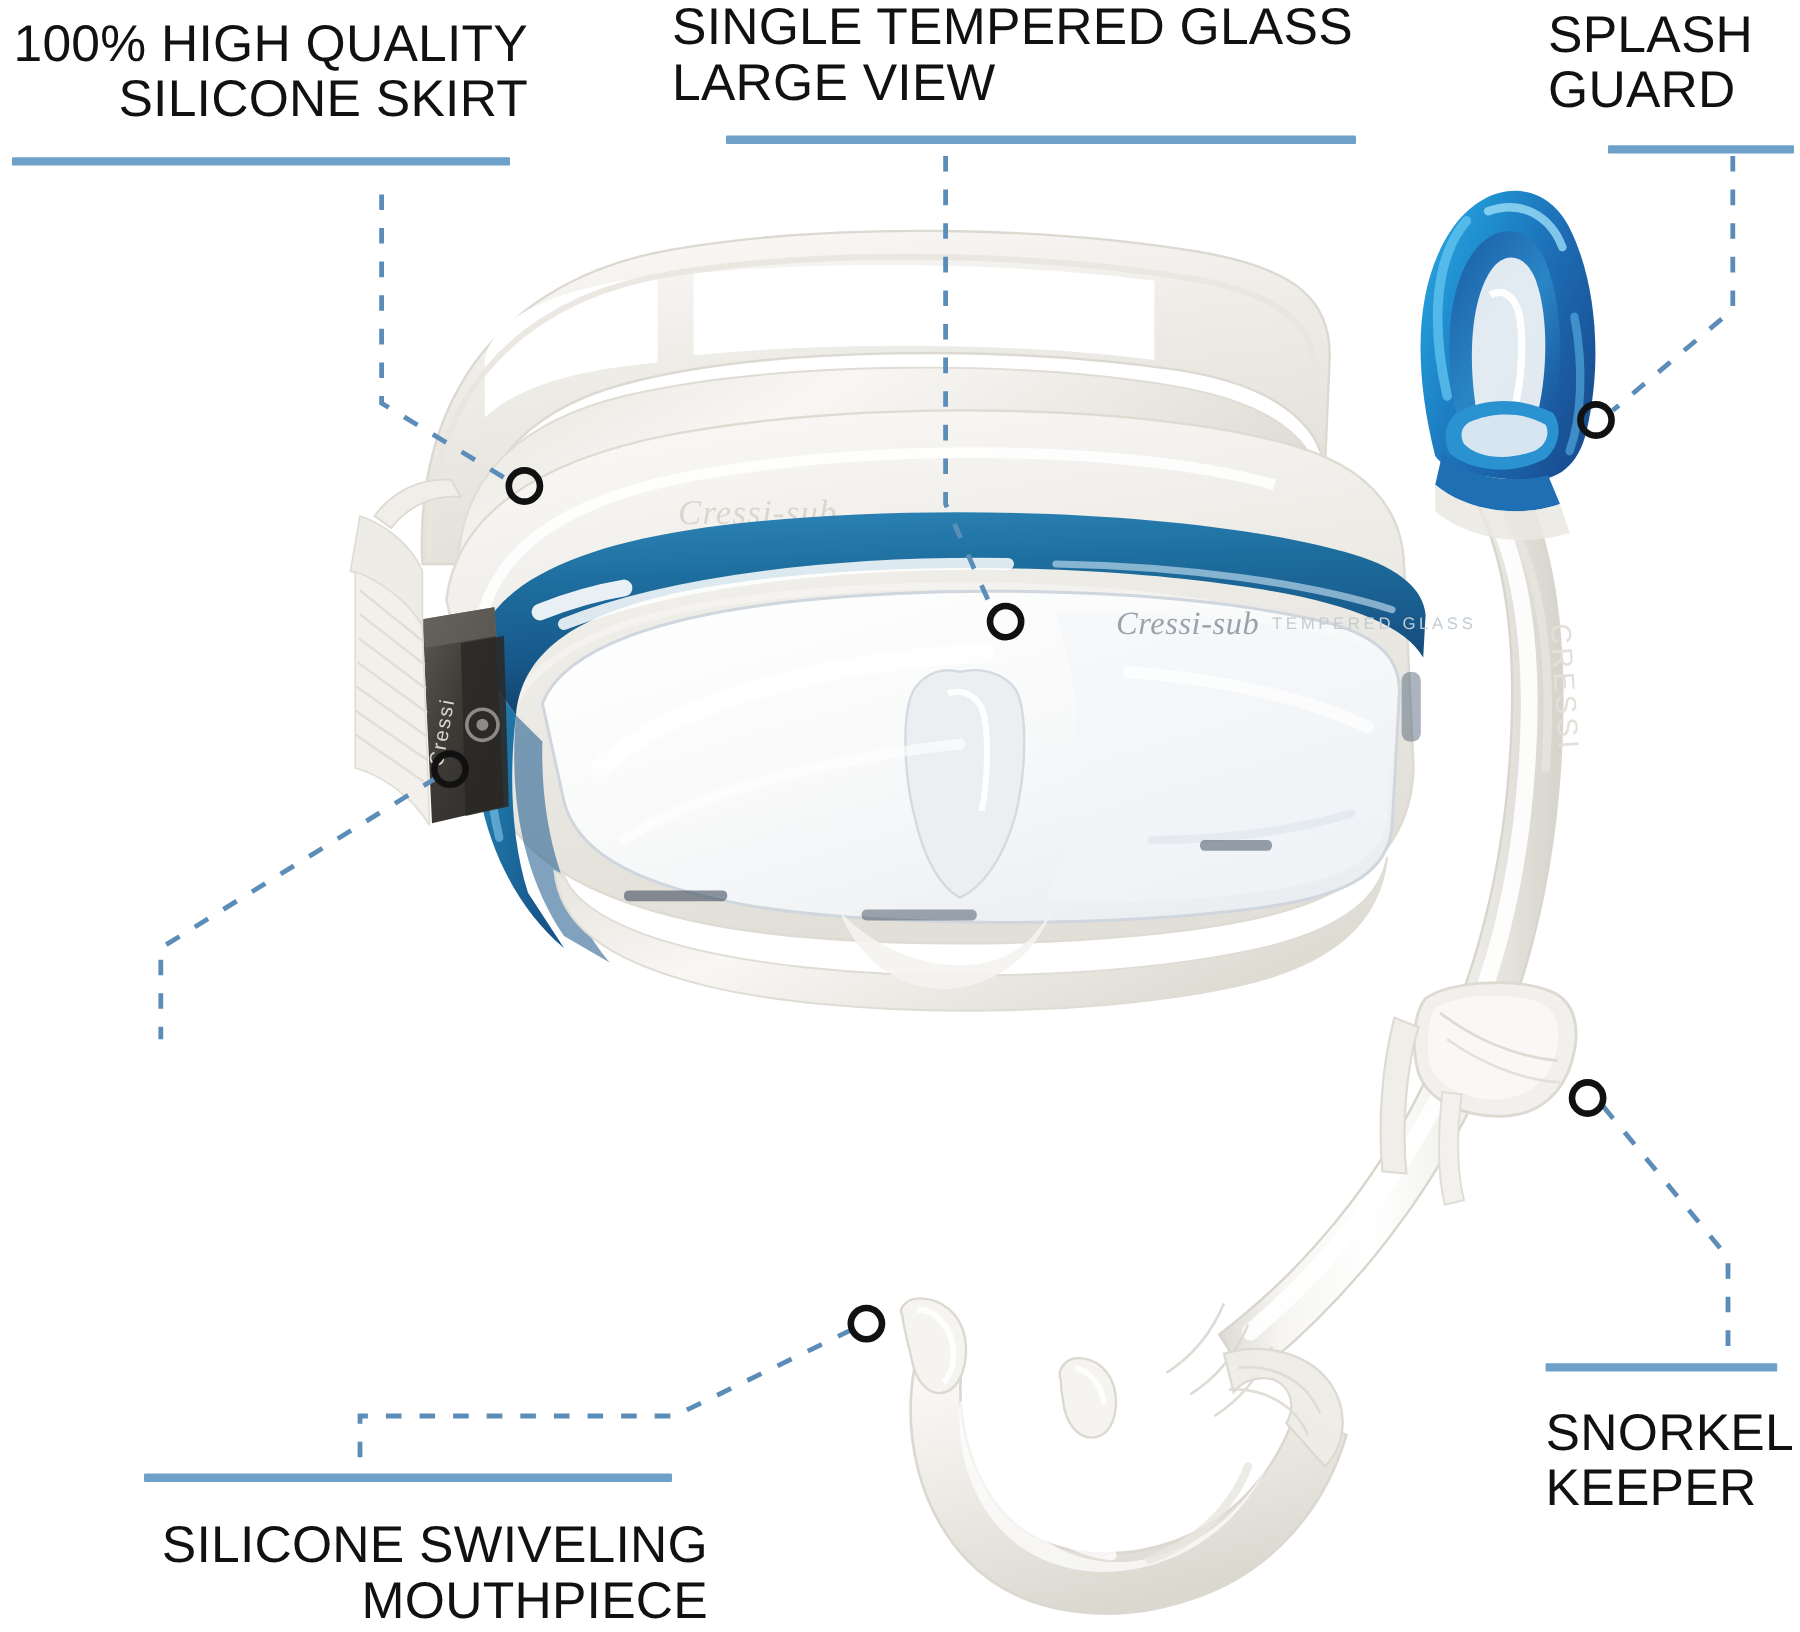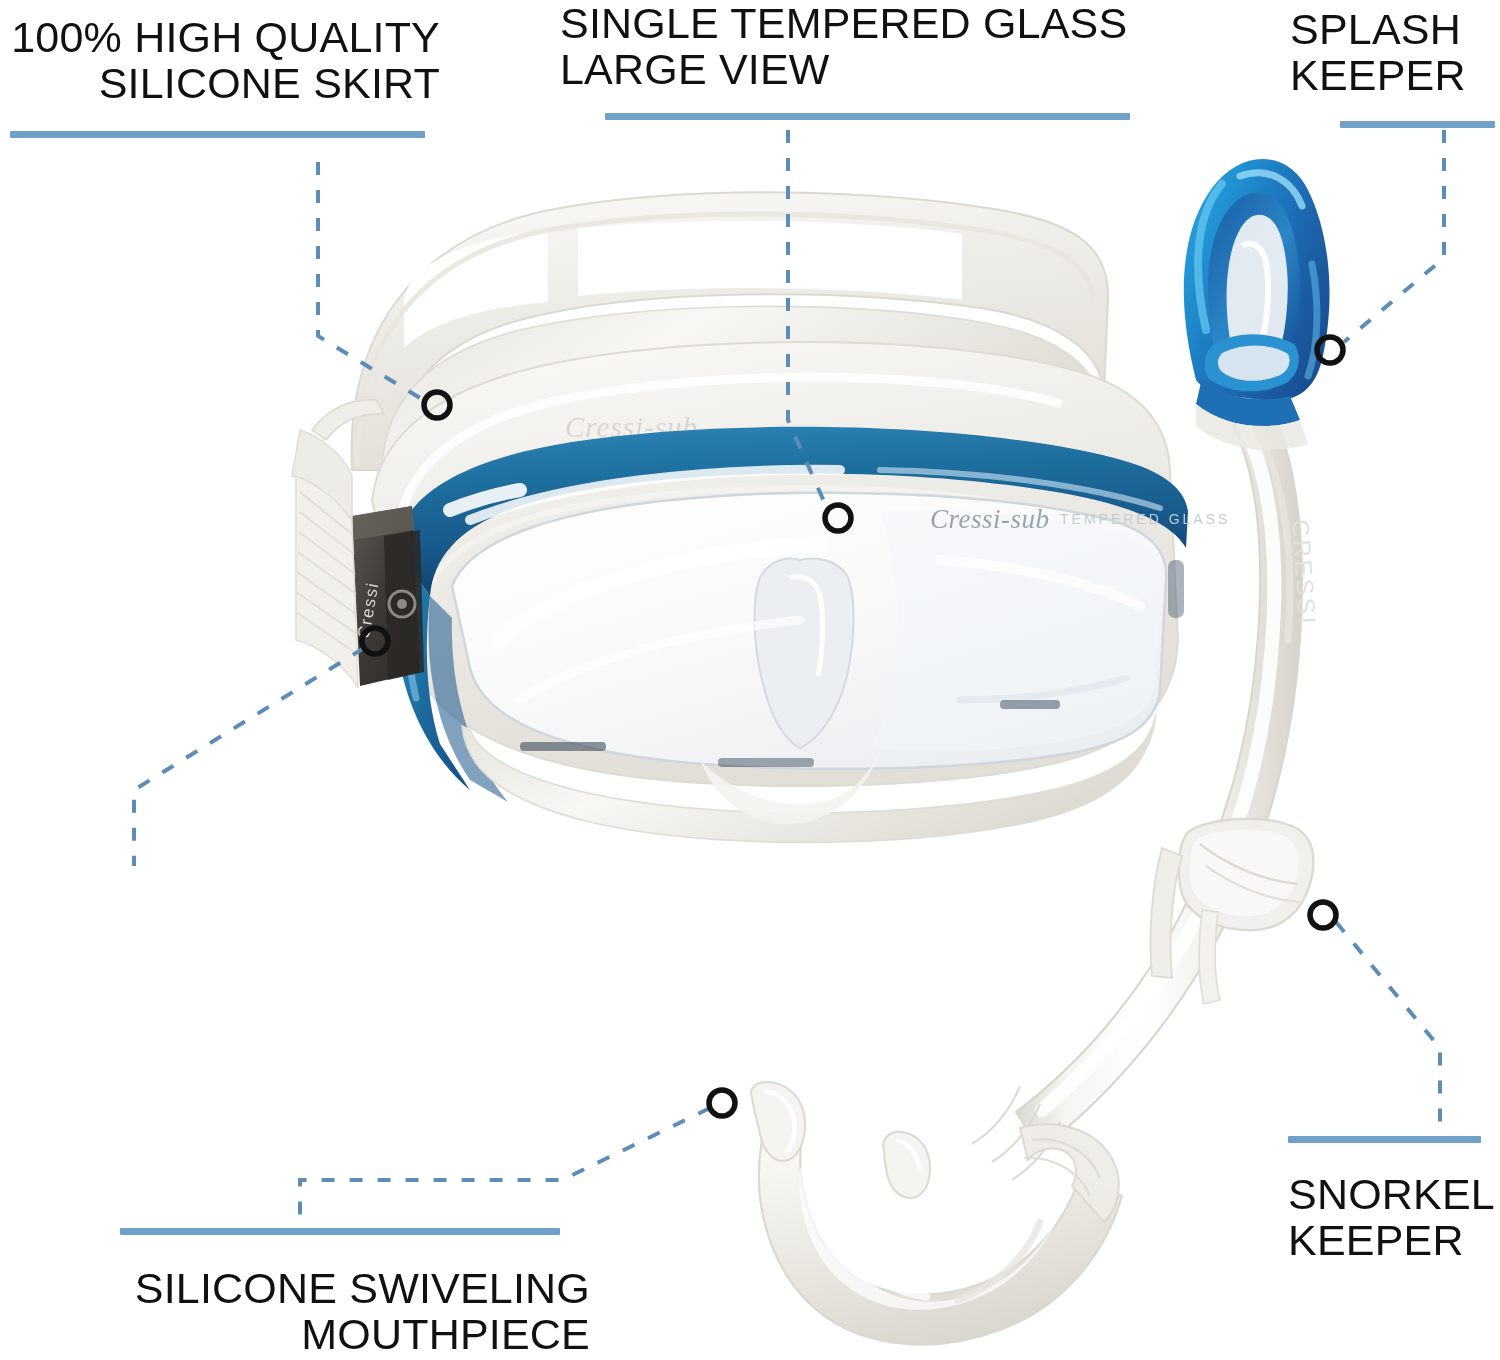--- a/index.html
+++ b/index.html
@@ -355,21 +355,21 @@
   </div>
 
   <div class="callout al-right" id="c-glass">
     <div class="txt">SINGLE TEMPERED GLASS
 LARGE VIEW</div>
     <div class="rule"></div>
   </div>
 
   <div class="callout al-right" id="c-splash">
     <div class="txt">SPLASH
-KEEPER</div>
+GUARD</div>
     <div class="rule"></div>
   </div>
 
 
   <div class="callout al-right" id="c-keeper">
     <div class="rule"></div>
     <div class="txt">SNORKEL
 KEEPER</div>
   </div>
 

